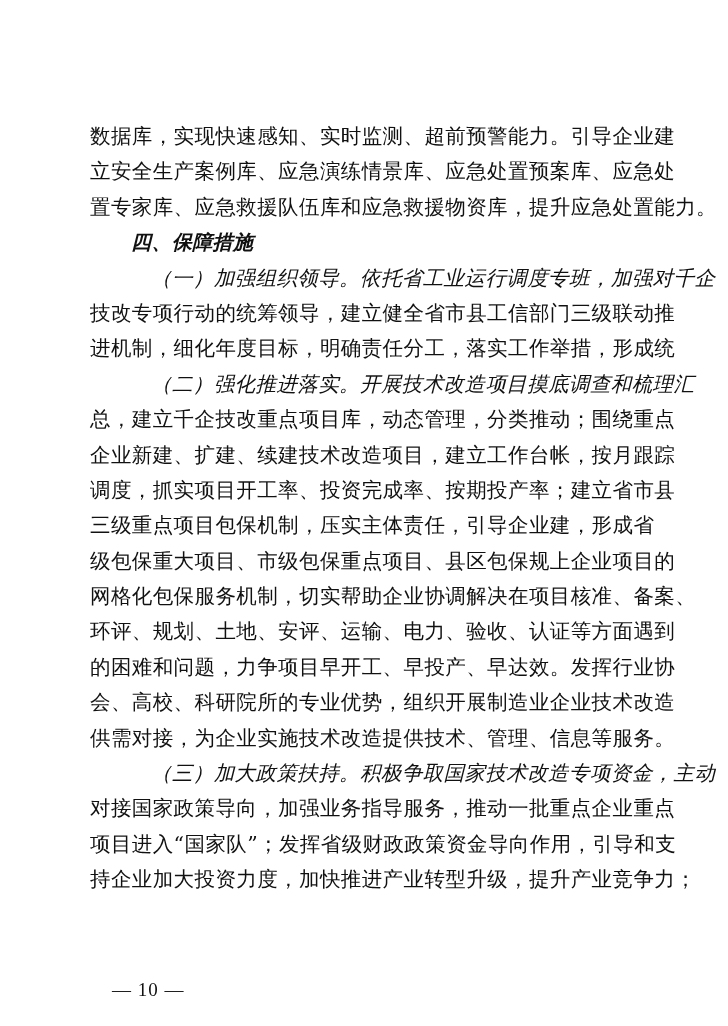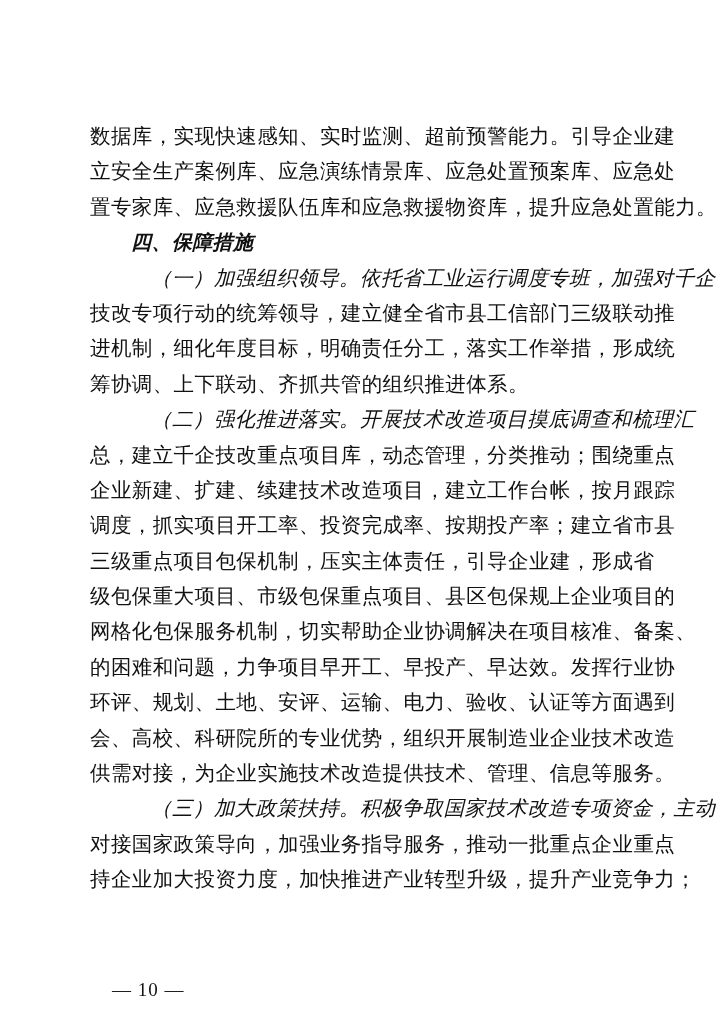--- a/index.html
+++ b/index.html
@@ -25,33 +25,33 @@
 
     <div class="line">数据库，实现快速感知、实时监测、超前预警能力。引导企业建</div>
     <div class="line">立安全生产案例库、应急演练情景库、应急处置预案库、应急处</div>
     <div class="line last">置专家库、应急救援队伍库和应急救援物资库，提升应急处置能力。</div>
 
     <div class="line indent heading">四、保障措施</div>
 
     <div class="line indent"><span class="lead">（一）加强组织领导。</span><span>依托省工业运行调度专班，加强对千企</span></div>
     <div class="line">技改专项行动的统筹领导，建立健全省市县工信部门三级联动推</div>
     <div class="line">进机制，细化年度目标，明确责任分工，落实工作举措，形成统</div>
-    <div class="line last">筹协调、上下联动、齐抓共管的组织推进体系。</div>
 
     <div class="line indent"><span class="lead">（二）强化推进落实。</span><span>开展技术改造项目摸底调查和梳理汇</span></div>
     <div class="line">总，建立千企技改重点项目库，动态管理，分类推动；围绕重点</div>
     <div class="line">企业新建、扩建、续建技术改造项目，建立工作台帐，按月跟踪</div>
     <div class="line">调度，抓实项目开工率、投资完成率、按期投产率；建立省市县</div>
     <div class="line">三级重点项目包保机制，压实主体责任，引导企业建，形成省</div>
     <div class="line">级包保重大项目、市级包保重点项目、县区包保规上企业项目的</div>
     <div class="line">网格化包保服务机制，切实帮助企业协调解决在项目核准、备案、</div>
+    <div class="line">环评、规划、土地、安评、运输、电力、验收、认证等方面遇到</div>
     <div class="line">的困难和问题，力争项目早开工、早投产、早达效。发挥行业协</div>
-    <div class="line">环评、规划、土地、安评、运输、电力、验收、认证等方面遇到</div>
     <div class="line">会、高校、科研院所的专业优势，组织开展制造业企业技术改造</div>
     <div class="line">供需对接，为企业实施技术改造提供技术、管理、信息等服务。</div>
 
     <div class="line indent"><span class="lead">（三）加大政策扶持。</span><span>积极争取国家技术改造专项资金，主动</span></div>
     <div class="line">对接国家政策导向，加强业务指导服务，推动一批重点企业重点</div>
+    <div class="line">项目进入“国家队”；发挥省级财政政策资金导向作用，引导和支</div>
     <div class="line">持企业加大投资力度，加快推进产业转型升级，提升产业竞争力；</div>
   </div>
 
   <div class="page-number">— 10 —</div>
 </div>
 
 </body></html>

